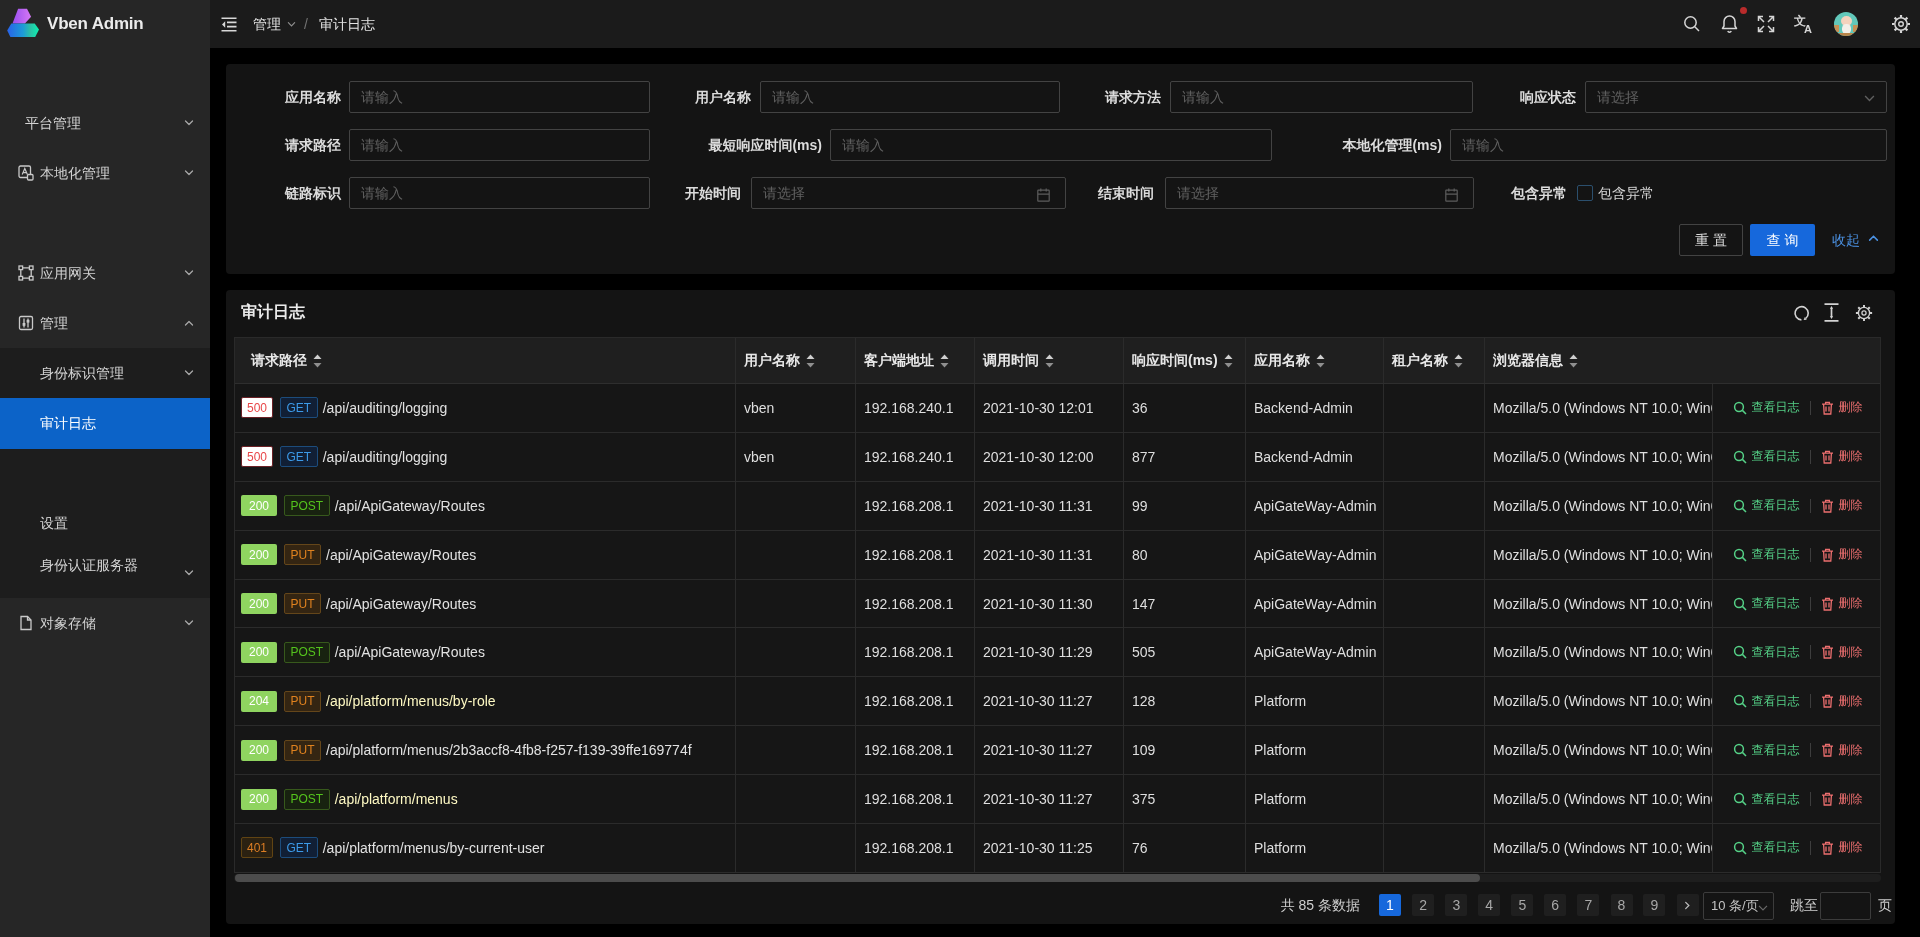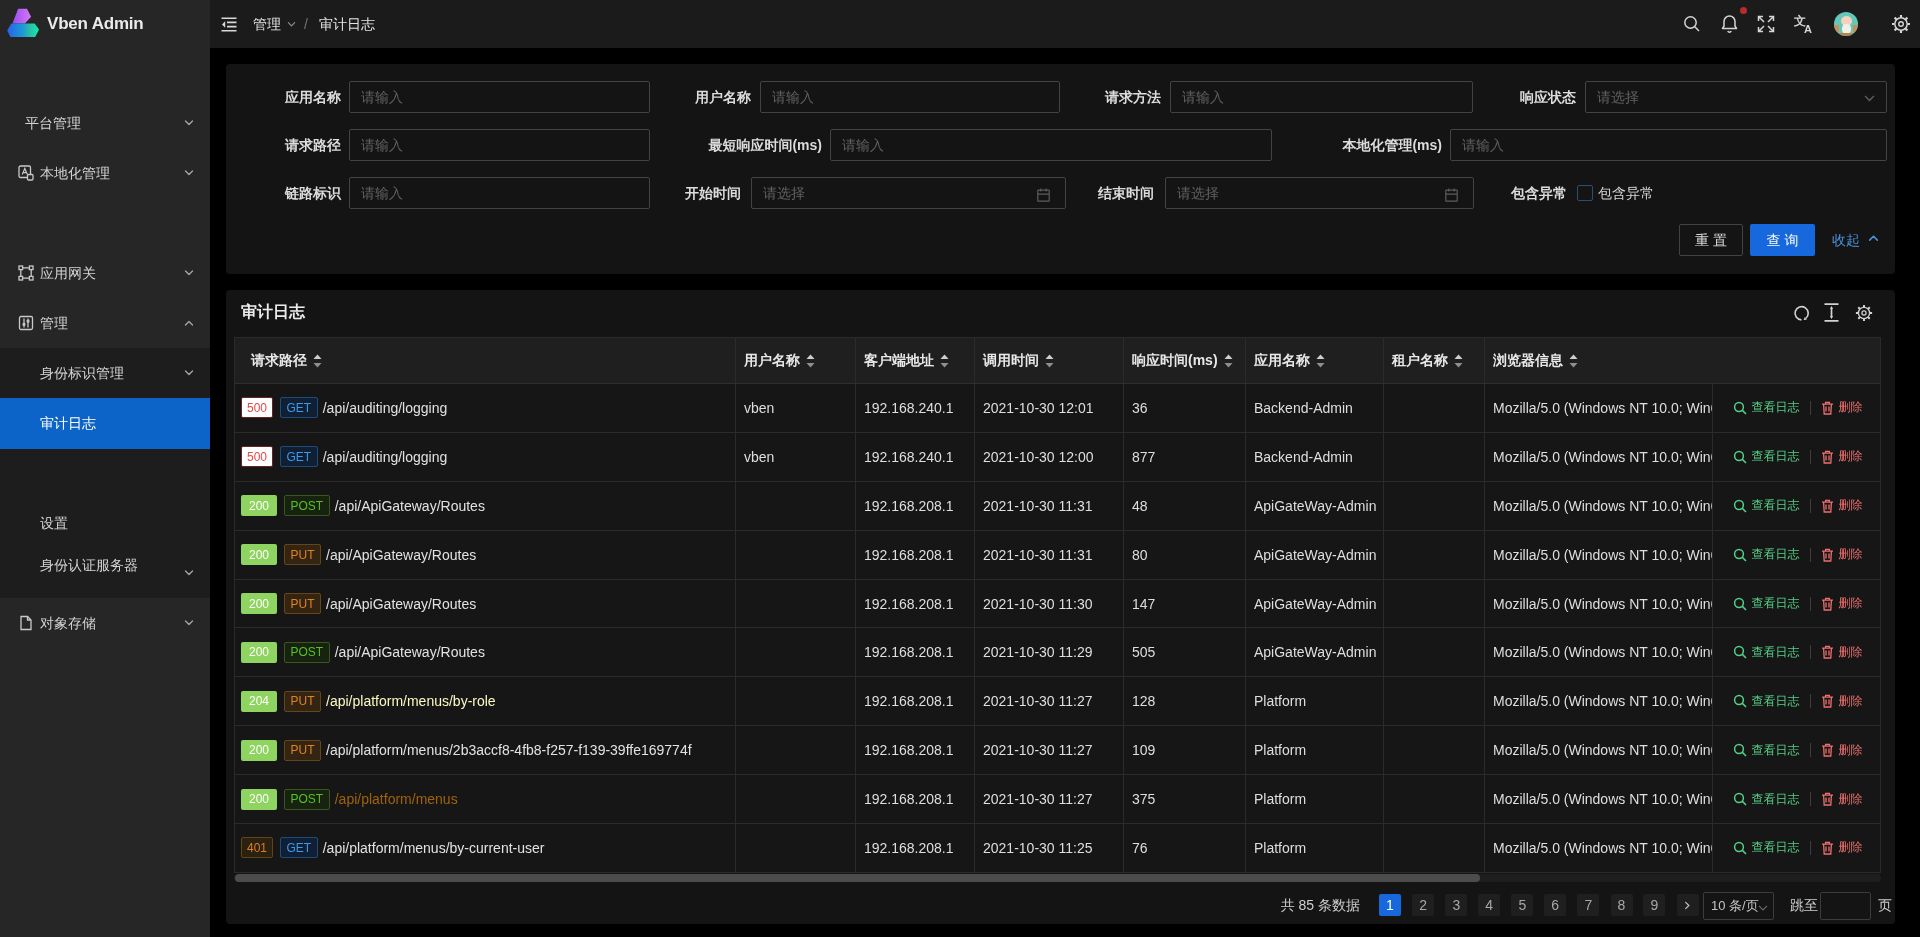--- a/index.html
+++ b/index.html
@@ -334,21 +334,21 @@
       </div>
 <div class="trow">
         <div class="c w1">
           <span class="tag t200">200</span>
           <span class="tag tm tpost">POST</span>
           <span style="color:#e2e2e2">/api/ApiGateway/Routes</span>
         </div>
         <div class="c w2"></div>
         <div class="c w3">192.168.208.1</div>
         <div class="c w4">2021-10-30 11:31</div>
-        <div class="c w5">48</div>
+        <div class="c w5">99</div>
         <div class="c w6">ApiGateWay-Admin</div>
         <div class="c w7"></div>
         <div class="c w8">Mozilla/5.0 (Windows NT 10.0; Win64; x64)</div>
         <div class="c w9">
           <div class="act">
             <span class="ga"><svg width="14" height="14" viewBox="0 0 14 14" fill="none" stroke="#55d187" stroke-width="1.5" style="margin-right:5px">
                 <circle cx="6" cy="6" r="4.4"></circle>
                 <path d="M9.4 9.4 L13 13"></path>
               </svg>查看日志</span>
             <span class="adv"></span>
@@ -485,21 +485,21 @@
             <span class="ra"><svg width="13" height="14" viewBox="0 0 13 14" fill="none" stroke="#ed6f6f" stroke-width="1.3" style="margin-right:5px">
                 <path d="M1 3.2 H12 M4.6 3.2 V1.4 H8.4 V3.2 M2.6 3.2 L3.2 13 H9.8 L10.4 3.2 M5 5.6 V10.6 M8 5.6 V10.6"></path>
               </svg>删除</span>
           </div>
         </div>
       </div>
 <div class="trow">
         <div class="c w1">
           <span class="tag t200">200</span>
           <span class="tag tm tpost">POST</span>
-          <span style="color:#a16207">/api/platform/menus</span>
+          <span style="color:#fef9c3">/api/platform/menus</span>
         </div>
         <div class="c w2"></div>
         <div class="c w3">192.168.208.1</div>
         <div class="c w4">2021-10-30 11:27</div>
         <div class="c w5">375</div>
         <div class="c w6">Platform</div>
         <div class="c w7"></div>
         <div class="c w8">Mozilla/5.0 (Windows NT 10.0; Win64; x64)</div>
         <div class="c w9">
           <div class="act">

